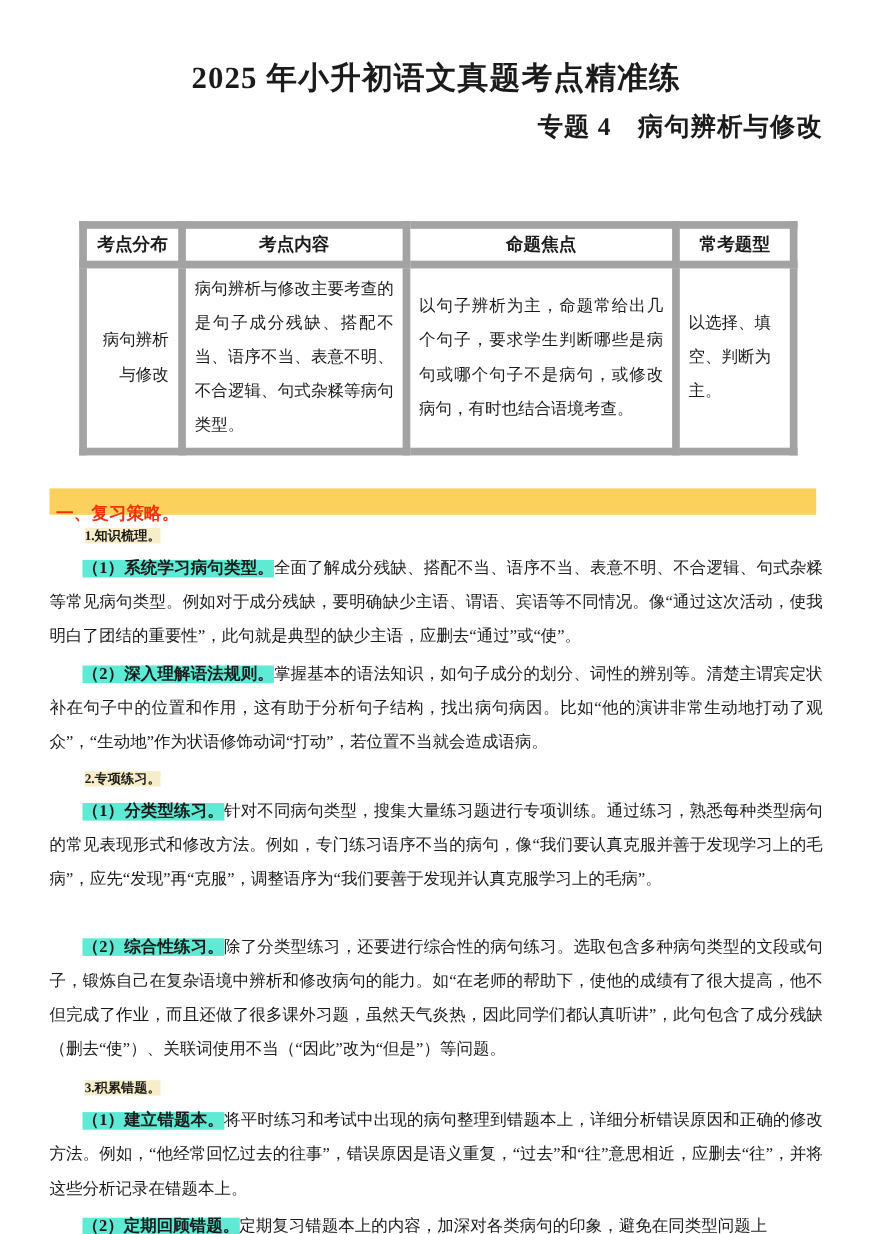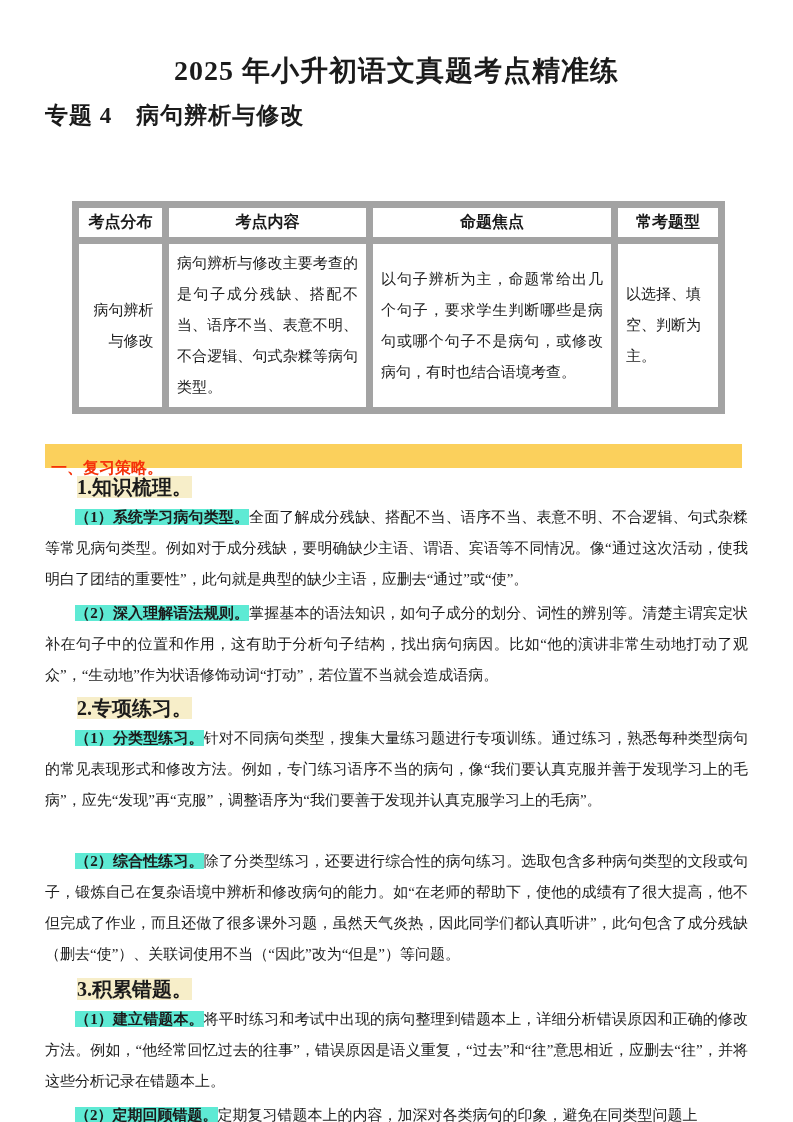--- a/index.html
+++ b/index.html
@@ -5,40 +5,40 @@
   html,body{margin:0;padding:0;background:#fff;}
   .page{
     width:793px;height:1122px;background:#ffffff;box-sizing:border-box;
     padding:52px 45px 0 45px;position:relative;overflow:hidden;
     font-family:"Liberation Serif","DejaVu Serif",serif;color:#1b1b1b;
   }
   .doc-title{
     margin:0;text-align:center;font-size:28px;font-weight:bold;letter-spacing:1px;
   }
   .doc-subtitle{
-    margin:10px 0 0 0;text-align:left;font-size:23px;font-weight:bold;letter-spacing:1px;
+    margin:10px 0 0 0;text-align:right;font-size:23px;font-weight:bold;letter-spacing:1px;
   }
   table.points{
     border-collapse:collapse;margin:70px auto 0 27px;width:646px;table-layout:fixed;
   }
   table.points th,table.points td{
     border:7px solid #a3a3a3;font-size:15px;padding:4px 8px;box-sizing:border-box;
   }
   table.points th{height:36px;text-align:center;font-weight:bold;font-size:16px;}
   table.points td{line-height:31px;vertical-align:middle;}
   col.c1{width:90px;} col.c2{width:204px;} col.c3{width:245px;} col.c4{width:107px;}
   td.center{text-align:center;}
   td.justify{text-align:justify;}
   .dist-inner{width:66px;margin:1px auto;text-align:right;}
   .section-bar{
     margin-top:30px;background:#fbd05c;height:23px;line-height:23px;
     padding:12px 6px;box-sizing:border-box;width:697px;
   }
   .section-bar span{color:#f5320a;font-weight:bold;font-size:16px;}
-  .sub-heading{margin:8px 0 0 32px;font-size:20px;font-weight:bold;line-height:23px;}
+  .sub-heading{margin:8px 0 0 32px;font-size:12px;font-weight:bold;line-height:23px;}
   .hl{background:#f7eec9;}
   .body-p{
     margin:3px 0 2px 0;font-size:15px;line-height:31px;text-align:justify;
     text-indent:2em;width:703px;
   }
   .body-p .lead{font-weight:bold;background:#5eead4;}
   .gap-top{margin-top:30px;}
   .sub-gap{margin-top:6px;}
 </style>
 </head>

